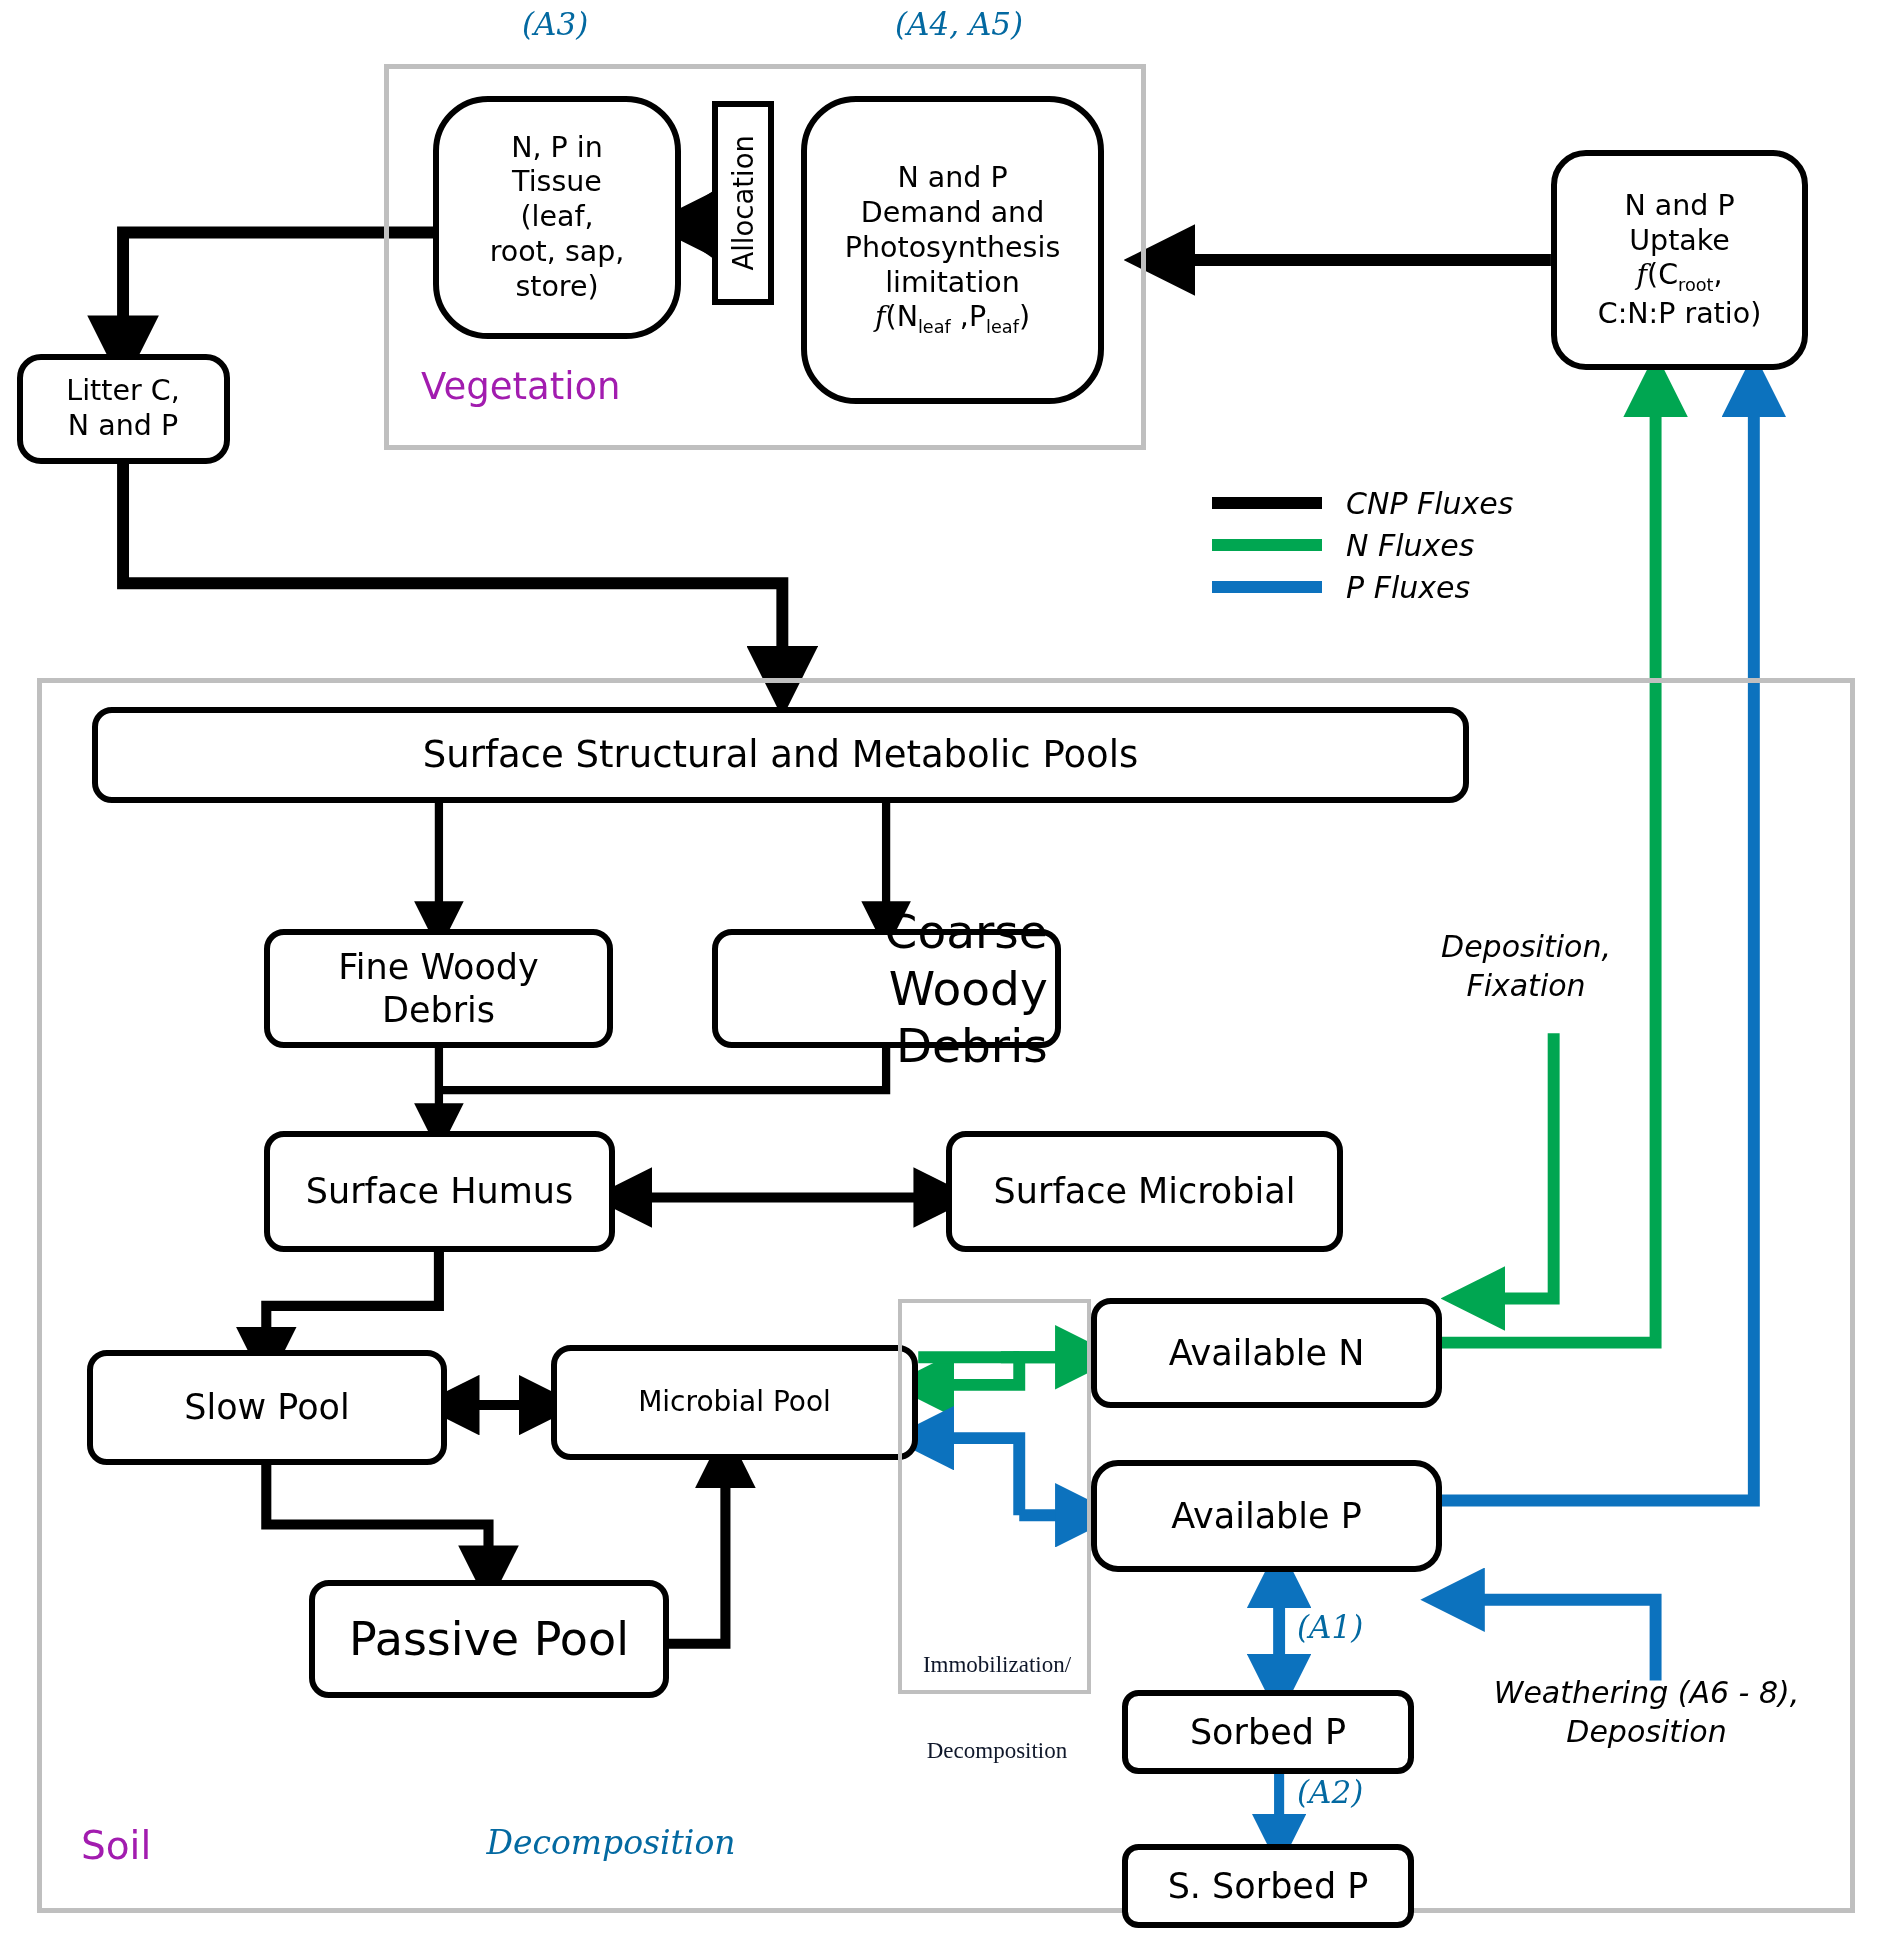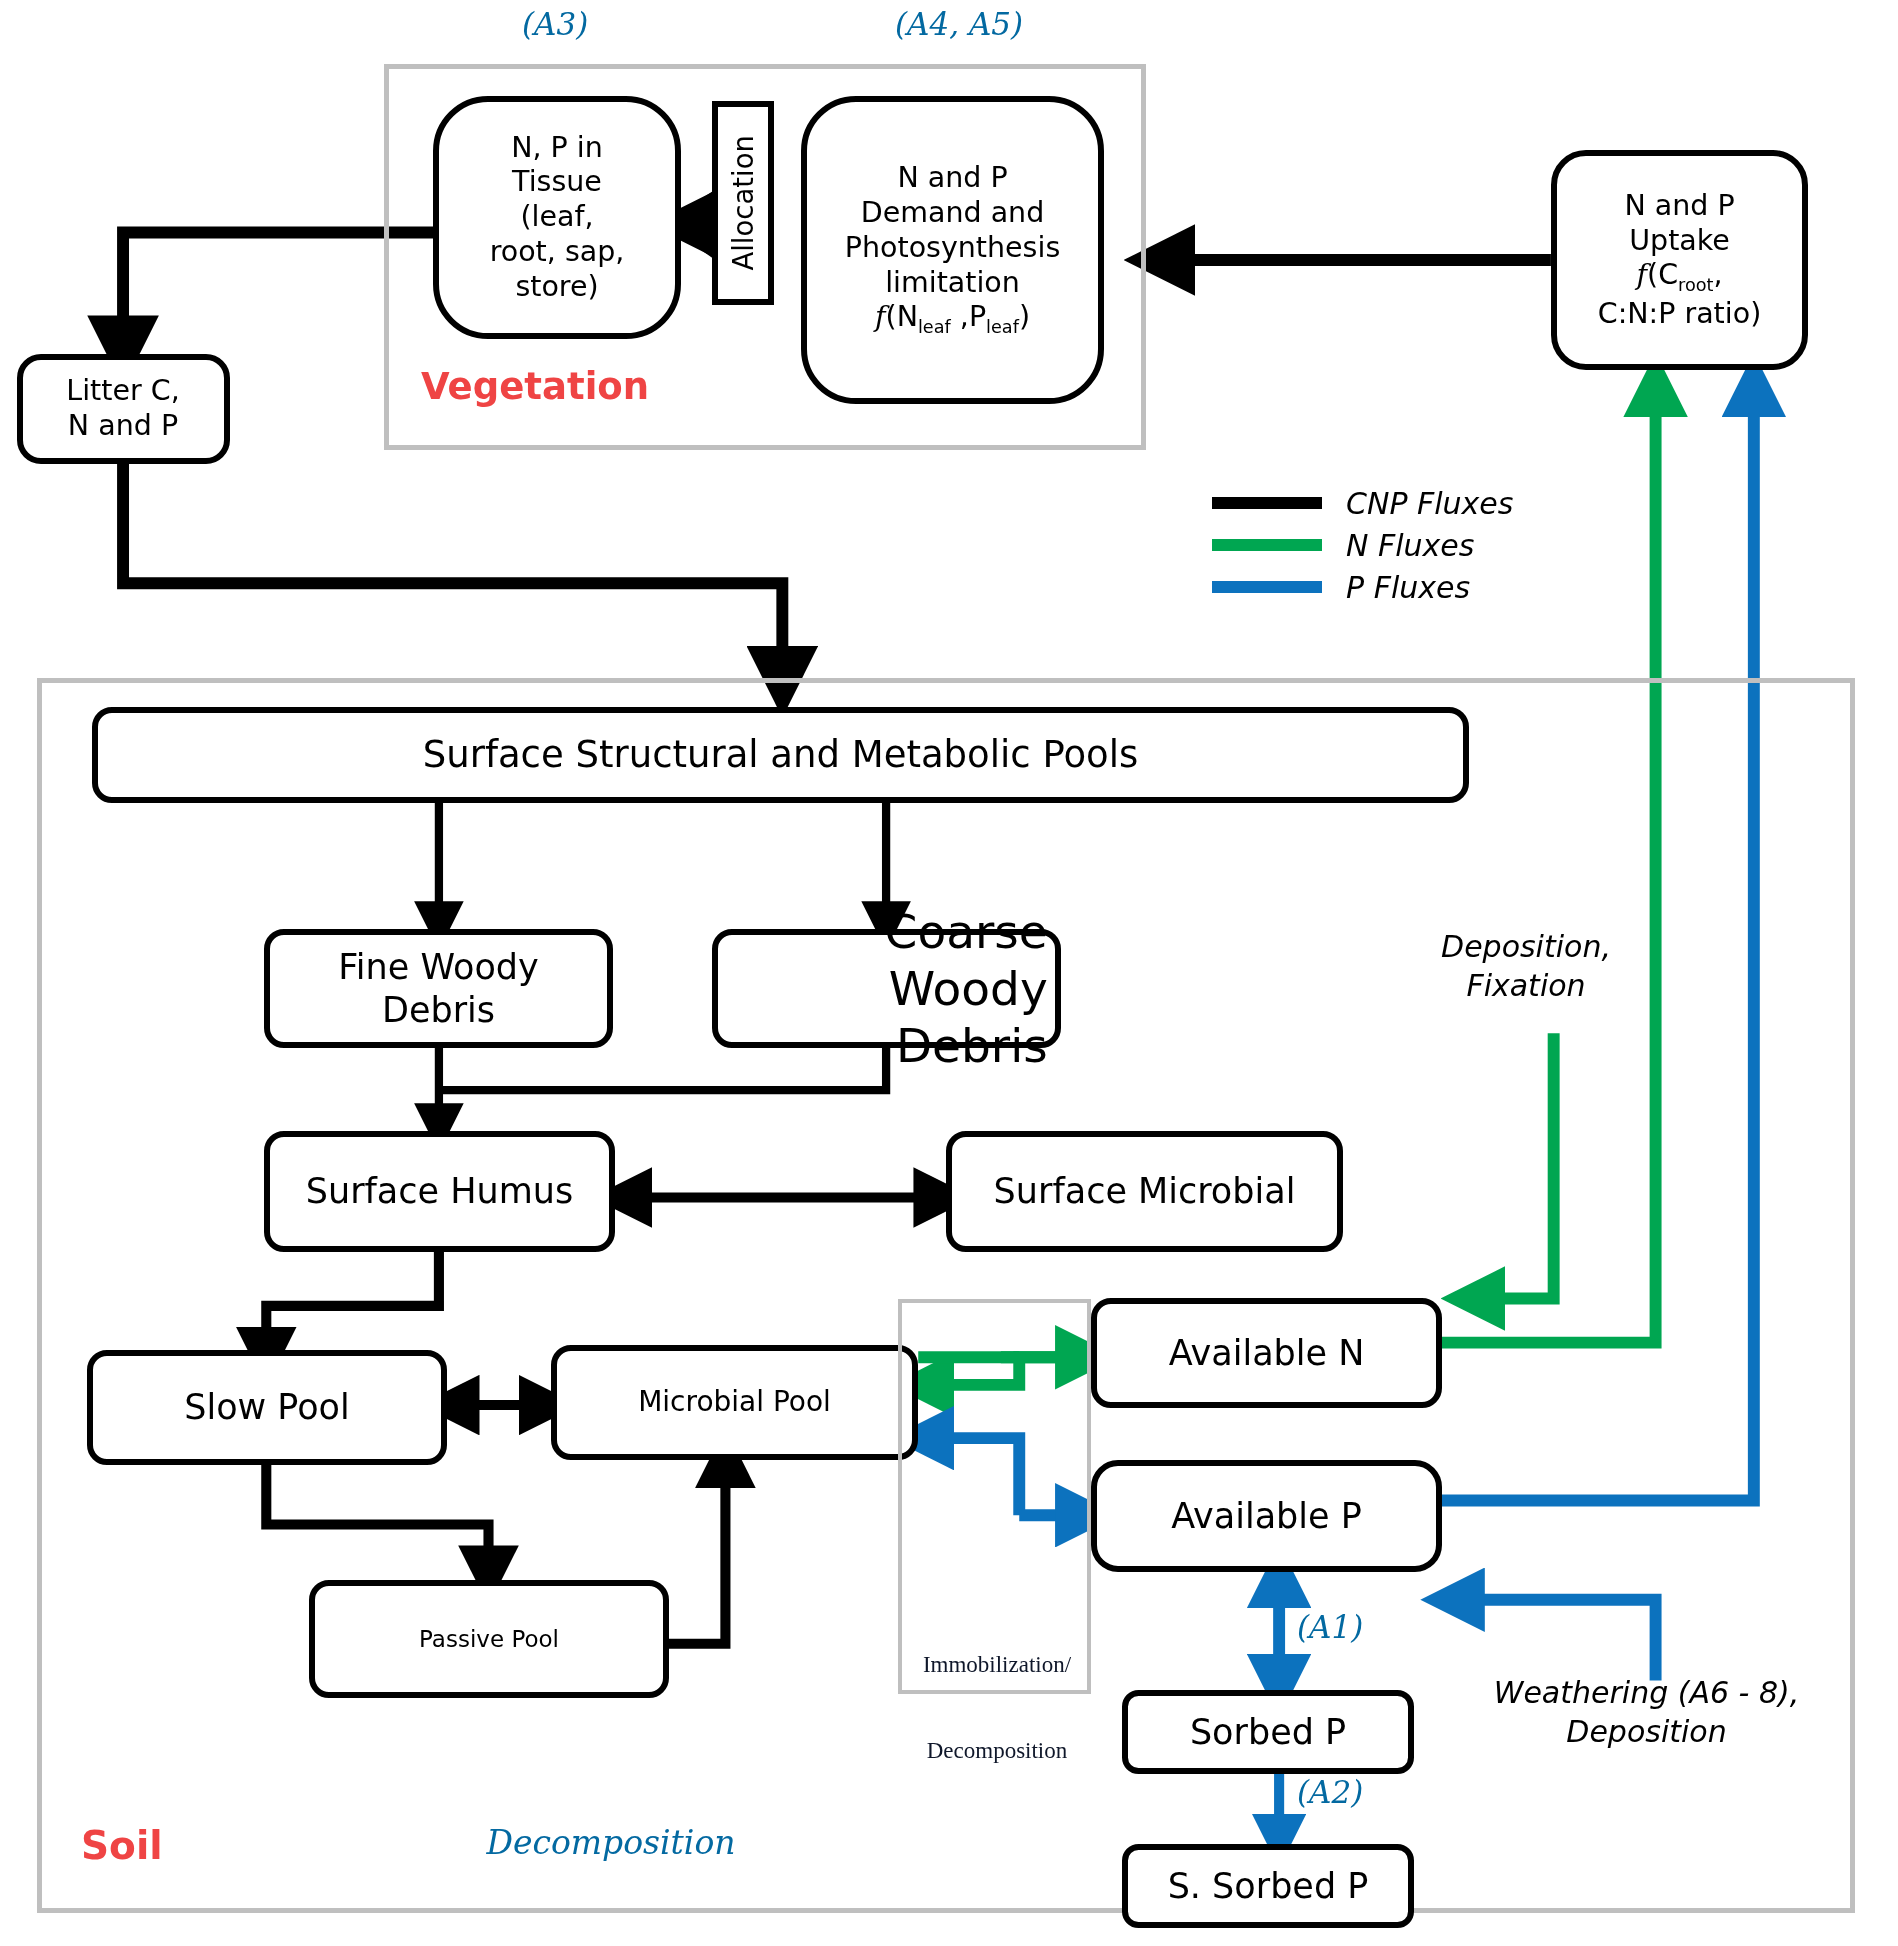--- a/index.html
+++ b/index.html
@@ -14,23 +14,22 @@
   
   .group-box{
     position:absolute;
     border:5.5px solid #bfbfbf;
     background:transparent;
     box-sizing:border-box;
   }
   .group-label{
     position:absolute;
     font-family:"DejaVu Sans", sans-serif;
-    color:#ef4444;
-    white-space:pre;
-    font-weight:bold;
+    color:#a21caf;
+    white-space:pre;
   }
   
   .node{
     position:absolute;
     box-sizing:border-box;
     border:6.4px solid #000000;
     border-radius:24px;
     background:#ffffff;
     display:flex;align-items:center;justify-content:center;
     text-align:center;
@@ -252,21 +251,21 @@
   </div>
 
   <div class="node" style="left:264px;top:1131px;width:351px;height:121px;border-radius:20px;font-size:35px;">Surface Humus</div>
 
   <div class="node" style="left:946px;top:1131px;width:397px;height:121px;border-radius:20px;font-size:35px;">Surface Microbial</div>
 
   <div class="node" style="left:87px;top:1350px;width:360px;height:115px;border-radius:20px;font-size:35px;">Slow Pool</div>
 
   <div class="node" style="left:551px;top:1345px;width:367px;height:115px;border-radius:20px;font-size:28px;">Microbial Pool</div>
 
-  <div class="node" style="left:309px;top:1580px;width:360px;height:118px;border-radius:20px;font-size:23px;">Passive Pool</div>
+  <div class="node" style="left:309px;top:1580px;width:360px;height:118px;border-radius:20px;font-size:46px;">Passive Pool</div>
 
   <div class="group-box" style="left:898px;top:1299px;width:193px;height:395px;border-width:4.6px;"></div>
   <div class="plain" style="left:905px;top:1593px;width:184px;font-size:23px;text-align:center;">
     <div>Immobilization/</div>
     <div>Decomposition</div>
   </div>
 
   <div class="node" style="left:1091px;top:1298px;width:351px;height:110px;border-radius:20px;font-size:35px;">Available N</div>
 
   <div class="node" style="left:1091px;top:1460px;width:351px;height:112px;border-radius:27px;font-size:35px;">Available P</div>

